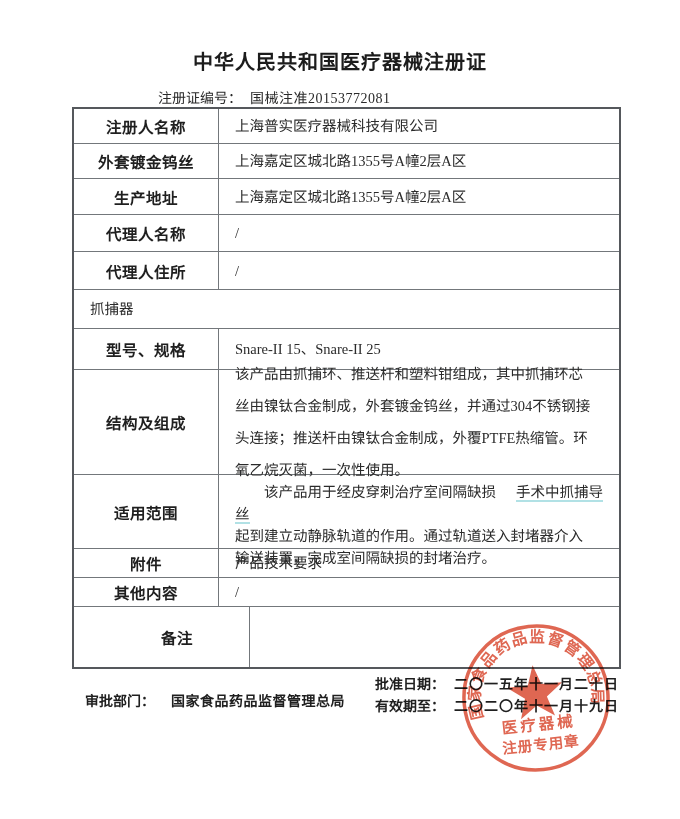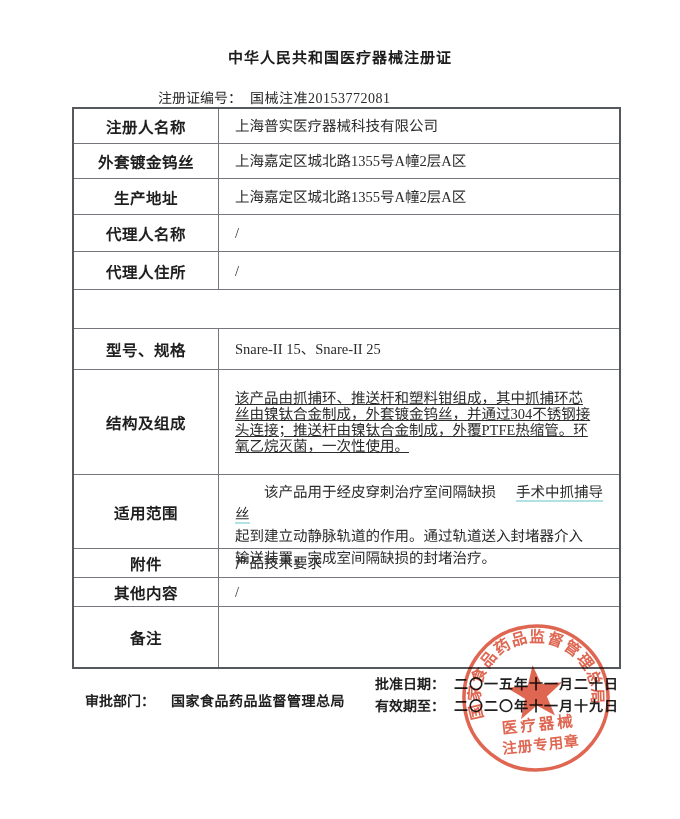--- a/index.html
+++ b/index.html
@@ -3,52 +3,52 @@
 <meta charset="utf-8">
 <style>
   html,body{margin:0;padding:0;}
   body{
     width:680px;height:819px;background:#ffffff;position:relative;
     font-family:"Liberation Sans","DejaVu Sans",sans-serif;
     color:#222;overflow:hidden;
   }
   .doc-title{
     position:absolute;top:46px;left:0;width:680px;text-align:center;
-    font-size:15px;font-weight:bold;letter-spacing:1px;color:#1c1c1c;
+    font-size:20px;font-weight:bold;letter-spacing:1px;color:#1c1c1c;
   }
   .cert-line{
     position:absolute;left:158px;top:87px;font-size:14px;color:#2a2a2a;
     font-family:"Liberation Serif","DejaVu Serif",serif;
   }
   .cert-line .cert-no{margin-left:8px;letter-spacing:.5px;}
 
   .cert-table{
     position:absolute;left:72px;top:107px;width:549px;
     border:2px solid #55585c;box-sizing:border-box;
     display:flex;flex-direction:column;background:#fff;
   }
   .tr{display:flex;border-bottom:1px solid #73777b;box-sizing:border-box;}
-  .tr:last-child{border-bottom:none;}
+  .tr:last-child{border-bottom:none;padding-left:31px;}
   .th{
     width:145px;flex:0 0 145px;border-right:1px solid #73777b;
     display:flex;align-items:center;justify-content:center;
     font-size:15.5px;font-weight:bold;color:#1f1f1f;letter-spacing:.5px;
     box-sizing:border-box;text-align:center;
   }
   .td{
     flex:1;display:flex;align-items:center;
     padding:3px 10px 3px 16px;box-sizing:border-box;
     font-family:"Liberation Serif","DejaVu Serif",serif;
     font-size:14.5px;color:#2b2b2b;line-height:22px;
   }
   .r1{height:35px}.r2{height:35px}.r3{height:36px}.r4{height:37px}
   .r5{height:38px}.r6{height:39px}.r7{height:41px}
   .r8{height:105px}.r9{height:74px}.r10{height:29px}.r11{height:29px}.r12{height:60px}
   .pre{white-space:pre-line;}
-  .r8 .td{line-height:16px;text-decoration:underline;}
+  .r8 .td{line-height:32px;}
   .r9 .td{line-height:22px;display:block;padding-top:6px;}
   .u-artifact{border-bottom:2px solid rgba(125,205,212,.6);margin-left:20px;}
 
   .footer-dept{position:absolute;left:85px;top:690px;font-size:14px;font-weight:bold;color:#1f1f1f;}
   .footer-dept .val{margin-left:16px;letter-spacing:.5px;}
   .footer-date1{position:absolute;left:375px;top:673px;font-size:14px;font-weight:bold;color:#1f1f1f;}
   .footer-date2{position:absolute;left:375px;top:695px;font-size:14px;font-weight:bold;color:#1f1f1f;text-align:center;}
   .footer-date1 .val,.footer-date2 .val{margin-left:9px;letter-spacing:1px;}
 
   .stamp{
@@ -80,20 +80,21 @@
   </div>
   <div class="tr r4">
     <div class="th">代理人名称</div>
     <div class="td">/</div>
   </div>
   <div class="tr r5">
     <div class="th">代理人住所</div>
     <div class="td">/</div>
   </div>
   <div class="tr r6">
+    <div class="td">抓捕器</div>
   </div>
   <div class="tr r7">
     <div class="th">型号、规格</div>
     <div class="td">Snare-II 15、Snare-II 25</div>
   </div>
   <div class="tr r8">
     <div class="th">结构及组成</div>
     <div class="td pre">该产品由抓捕环、推送杆和塑料钳组成，其中抓捕环芯
 丝由镍钛合金制成，外套镀金钨丝，并通过304不锈钢接
 头连接；推送杆由镍钛合金制成，外覆PTFE热缩管。环

